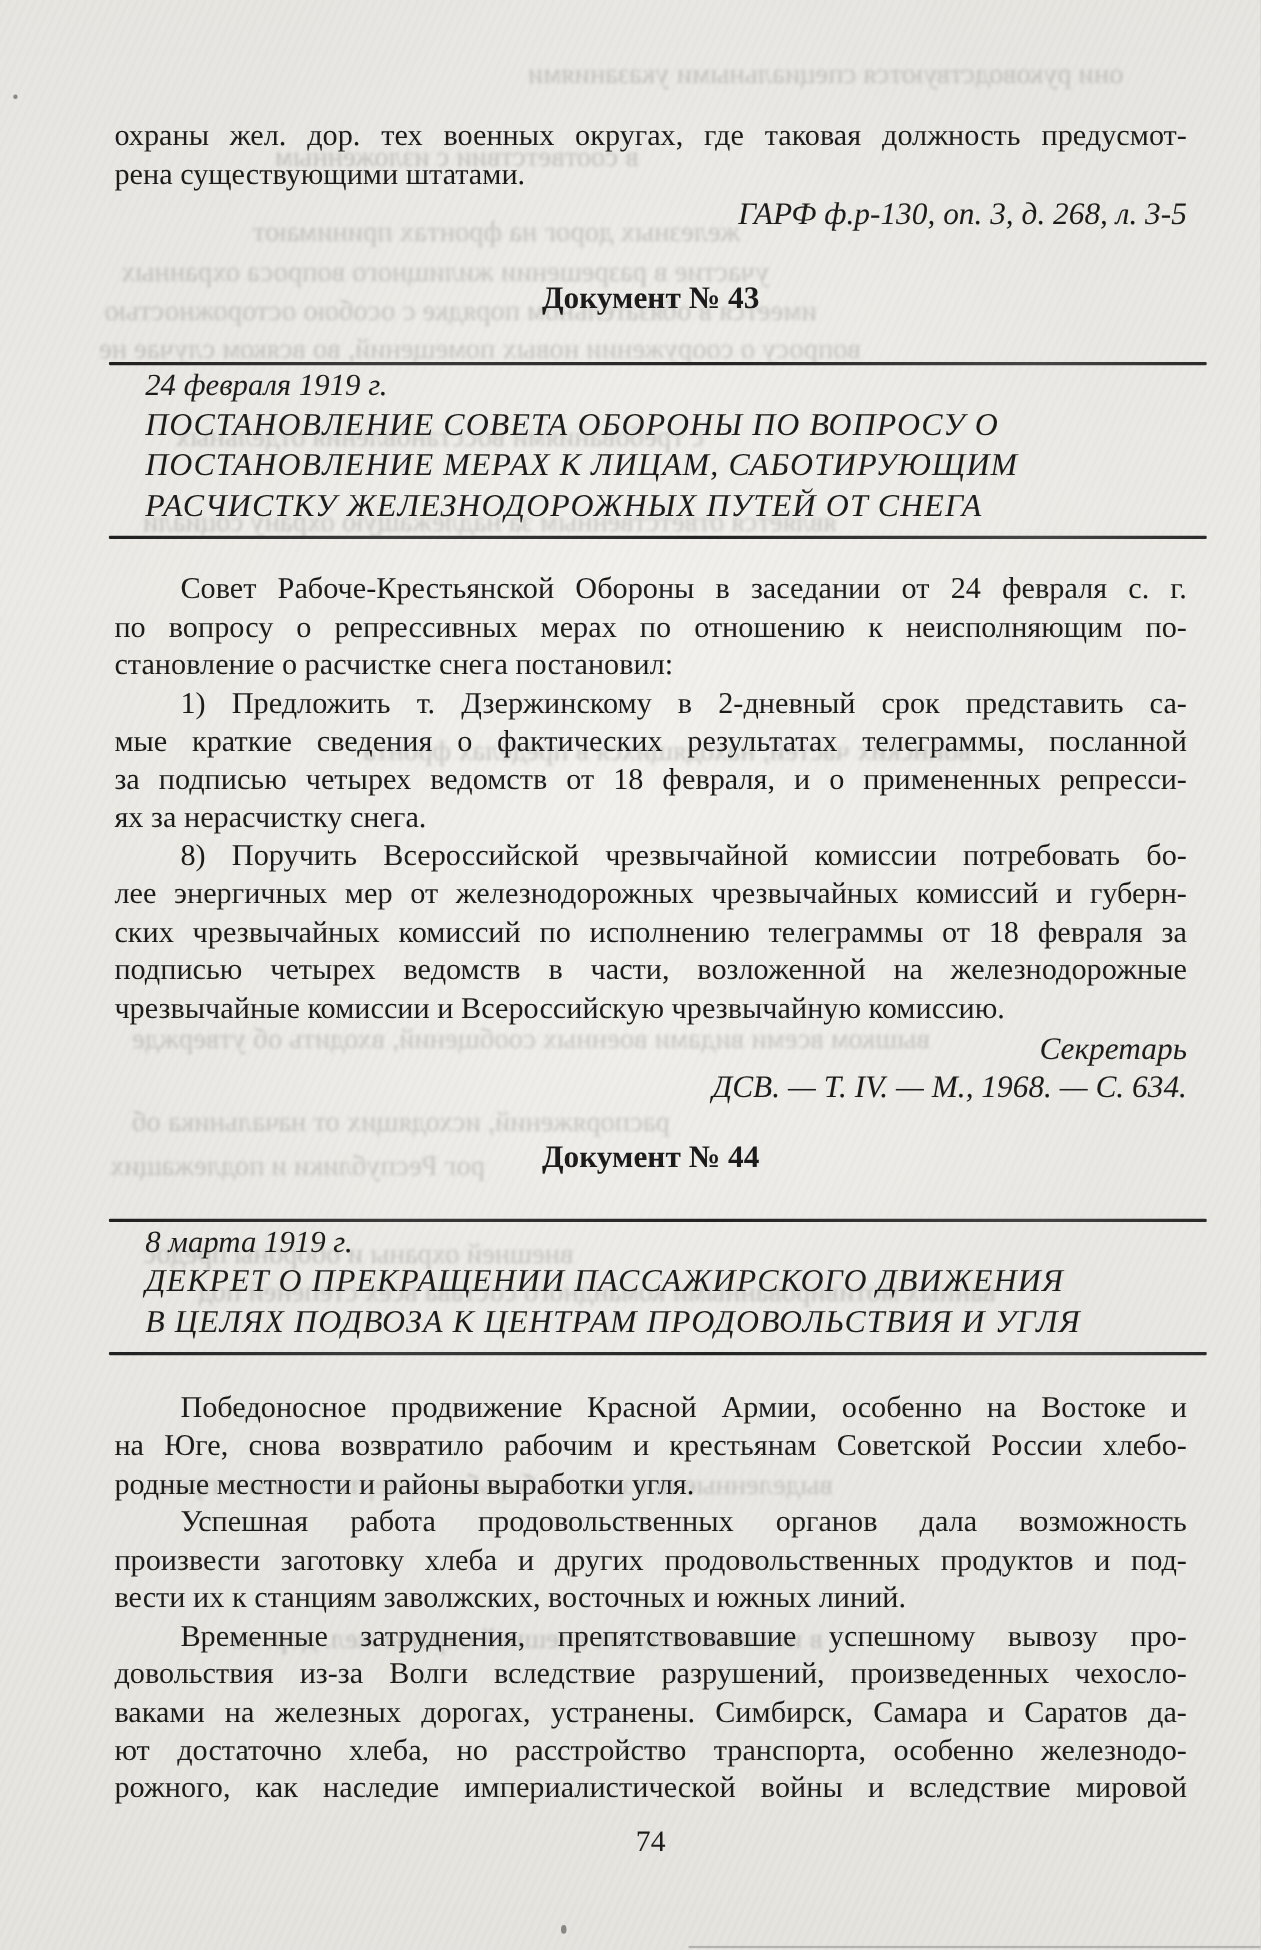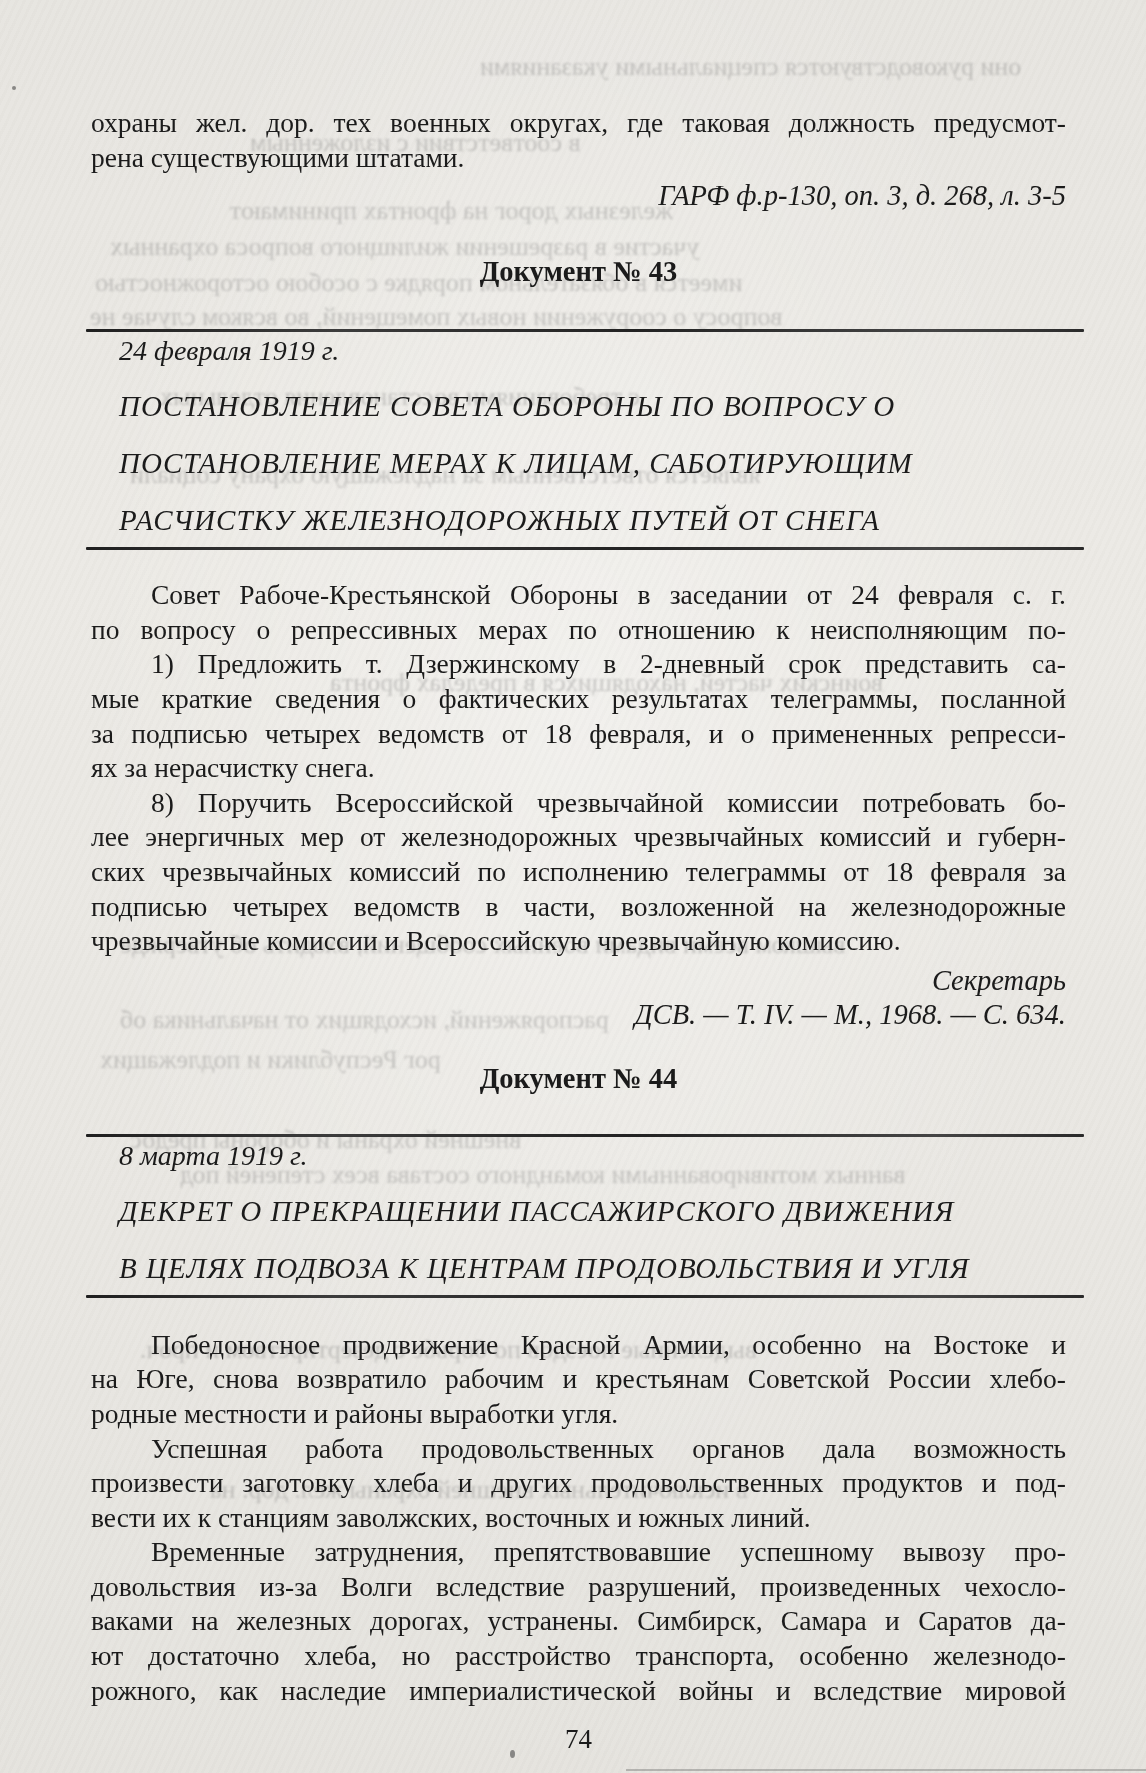--- a/index.html
+++ b/index.html
@@ -17,21 +17,21 @@
   }
   
   .page::after {
     content: "";
     position: absolute; inset: 0;
     background: repeating-linear-gradient(115deg, rgba(90,90,90,0.02) 0 3px, rgba(255,255,255,0.02) 3px 7px);
     pointer-events: none;
   }
   .content {
     position: absolute;
-    left: 91px;
+    left: 104px;
     width: 975px;
     top: 0;
     z-index: 2;
   }
   .line {
     font-size: 27.5px;
     line-height: 34.6px;
   }
   .j { text-align: justify; text-align-last: justify; }
   .ind { text-indent: 60px; }
@@ -60,21 +60,20 @@
     font-size: 28px;
     line-height: 35px;
     padding-left: 28px;
   }
   .doc-title {
     font-style: italic;
     font-size: 29px;
     line-height: 37px;
     padding-left: 28px;
     letter-spacing: 1px;
-    margin-top: 20px;
   }
   .sig {
     font-style: italic;
     text-align: right;
     font-size: 28.5px;
     line-height: 35px;
   }
   .pagenum {
     text-align: center;
     font-size: 27px;
@@ -151,20 +150,21 @@
       <div class="rule m-rule-a"></div>
       <div class="date m-date">24 февраля 1919 г.</div>
       <div class="doc-title">ПОСТАНОВЛЕНИЕ СОВЕТА ОБОРОНЫ ПО ВОПРОСУ О</div>
       <div class="doc-title">ПОСТАНОВЛЕНИЕ МЕРАХ К ЛИЦАМ, САБОТИРУЮЩИМ</div>
       <div class="doc-title">РАСЧИСТКУ ЖЕЛЕЗНОДОРОЖНЫХ ПУТЕЙ ОТ СНЕГА</div>
       <div class="rule m-rule-b"></div>
 
       <div class="m-body43">
         <div class="line j ind">Совет Рабоче-Крестьянской Обороны в заседании от 24 февраля с. г.</div>
         <div class="line j">по вопросу о репрессивных мерах по отношению к неисполняющим по-</div>
+        <div class="line">становление о расчистке снега постановил:</div>
         <div class="line j ind">1) Предложить т. Дзержинскому в 2-дневный срок представить са-</div>
         <div class="line j">мые краткие сведения о фактических результатах телеграммы, посланной</div>
         <div class="line j">за подписью четырех ведомств от 18 февраля, и о примененных репресси-</div>
         <div class="line">ях за нерасчистку снега.</div>
         <div class="line j ind">8) Поручить Всероссийской чрезвычайной комиссии потребовать бо-</div>
         <div class="line j">лее энергичных мер от железнодорожных чрезвычайных комиссий и губерн-</div>
         <div class="line j">ских чрезвычайных комиссий по исполнению телеграммы от 18 февраля за</div>
         <div class="line j">подписью четырех ведомств в части, возложенной на железнодорожные</div>
         <div class="line">чрезвычайные комиссии и Всероссийскую чрезвычайную комиссию.</div>
       </div>

